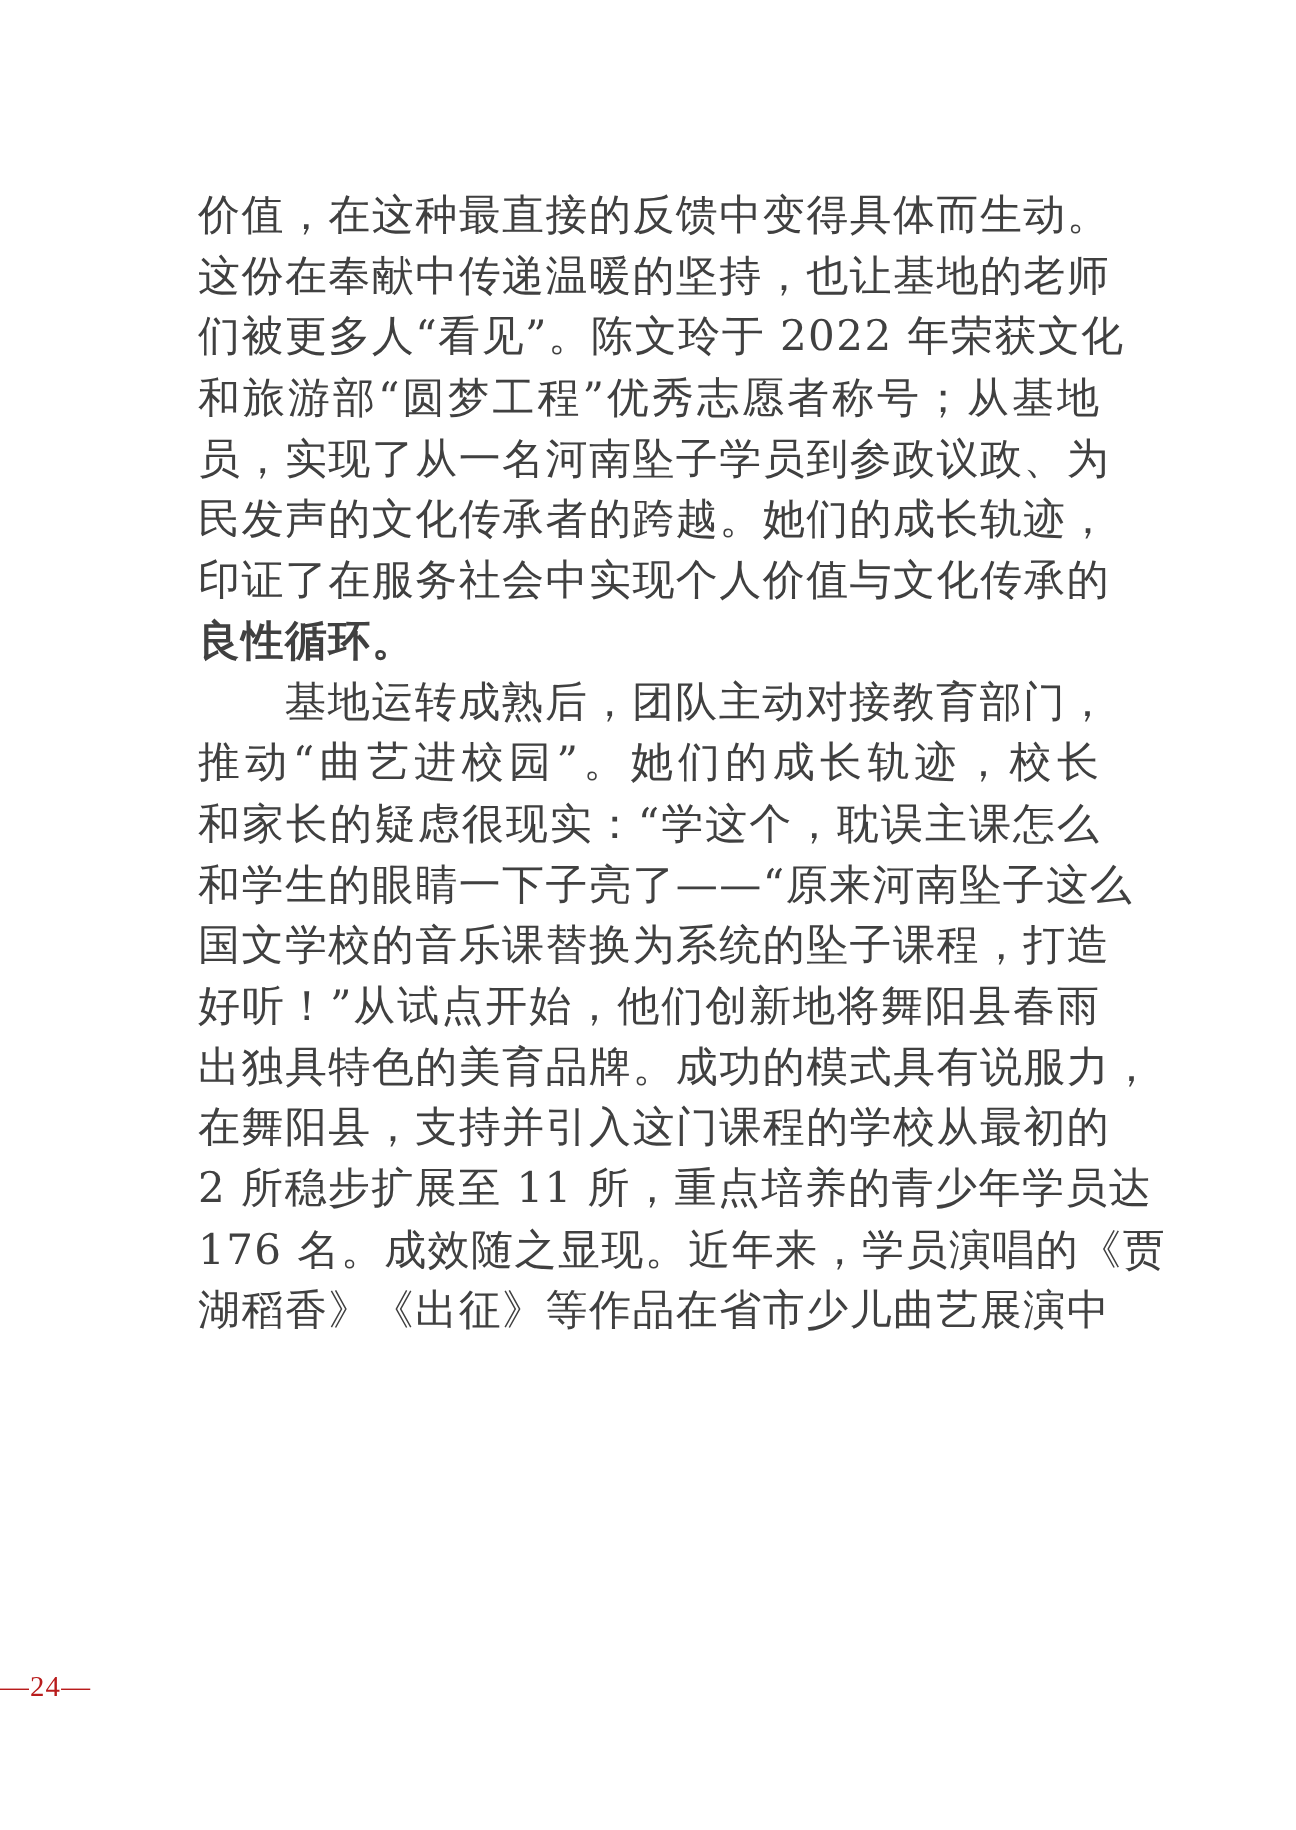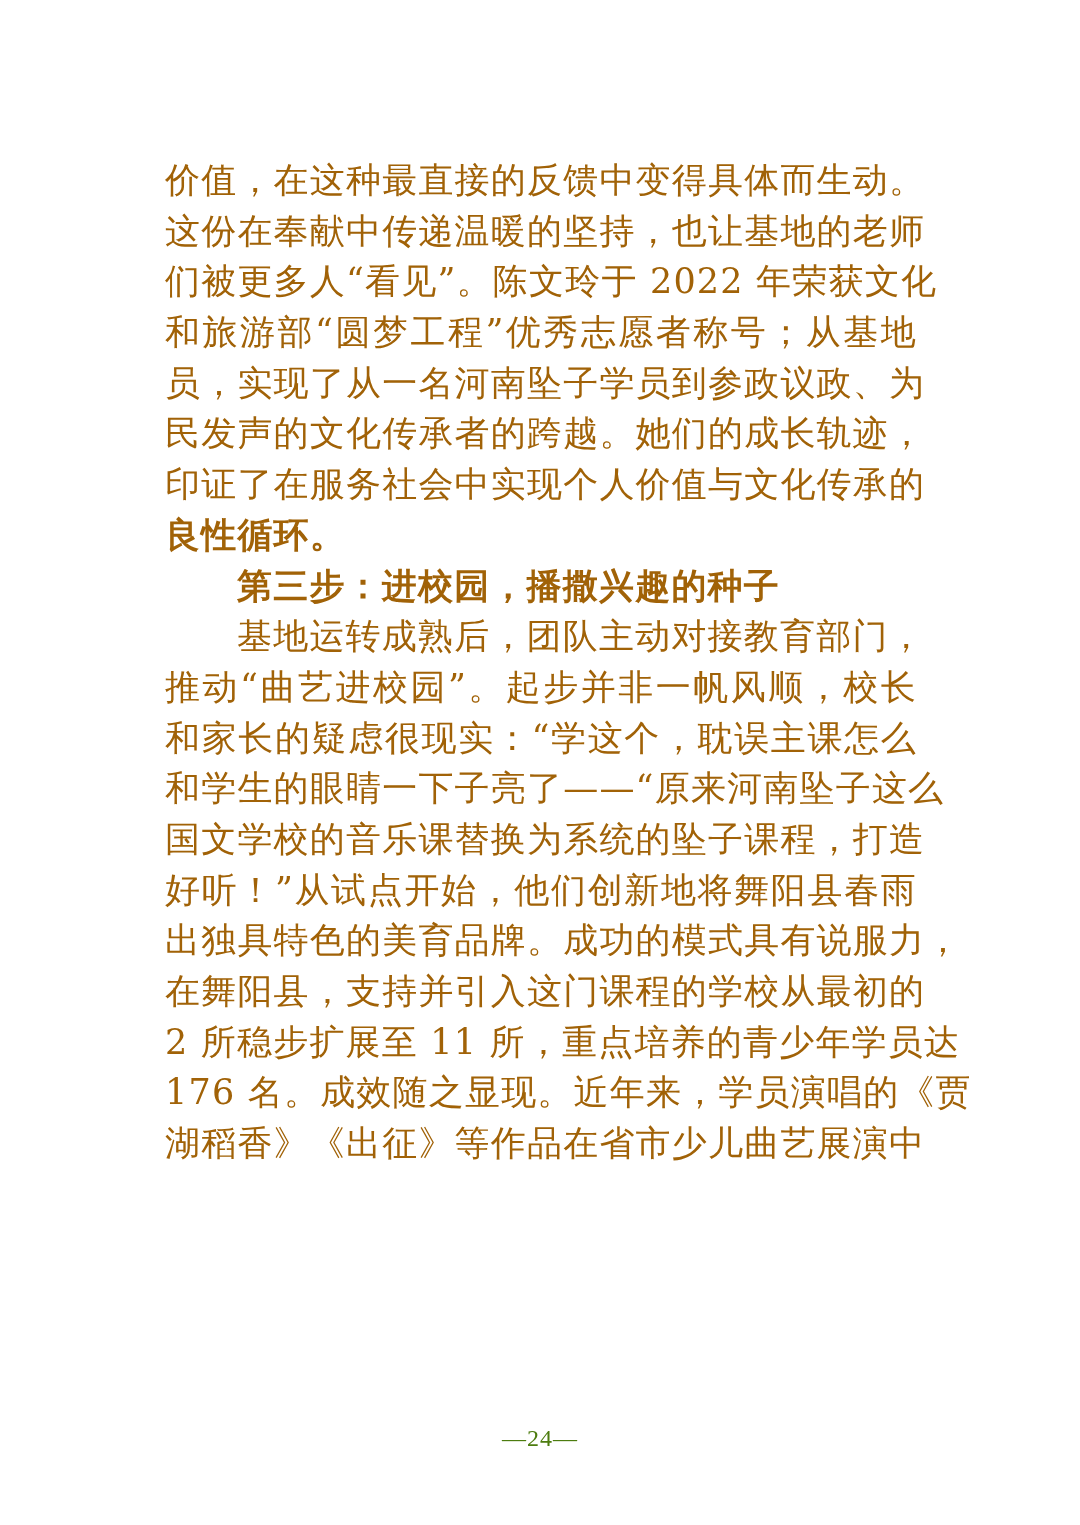--- a/index.html
+++ b/index.html
@@ -21,21 +21,21 @@
     background: #ffffff;
   }
   .body-text {
     position: absolute;
     left: 165px;
     top: 155px;
     width: 752px;
     font-family: "DejaVu Serif", "Liberation Serif", serif;
     font-size: 35px;
     line-height: 50.7px;
-    color: #a16207;
+    color: #404040;
     letter-spacing: 1.2px;
   }
   .line {
     display: block;
     white-space: nowrap;
     text-align: justify;
     text-align-last: justify;
     height: 50.7px;
   }
   .line.last {
@@ -47,47 +47,44 @@
   }
   .line.heading {
     font-weight: bold;
     text-align-last: left;
   }
   .page-number {
     position: absolute;
     left: 0;
     width: 1080px;
     top: 1393px;
-    text-align: center;
     font-family: "Liberation Serif", "DejaVu Serif", serif;
     font-size: 24px;
-    color: #4d7c0f;
+    color: #b91c1c;
     letter-spacing: 1px;
-    margin-top: 32px;
   }
 </style>
 </head>
 <body>
 
 <div class="page">
   <div class="body-text">
 
     <span class="line">价值，在这种最直接的反馈中变得具体而生动。</span>
     <span class="line">这份在奉献中传递温暖的坚持，也让基地的老师</span>
     <span class="line">们被更多人“看见”。陈文玲于 2022 年荣获文化</span>
     <span class="line">和旅游部“圆梦工程”优秀志愿者称号；从基地</span>
     <span class="line">员，实现了从一名河南坠子学员到参政议政、为</span>
     <span class="line">民发声的文化传承者的跨越。她们的成长轨迹，</span>
     <span class="line">印证了在服务社会中实现个人价值与文化传承的</span>
     <span class="line last">良性循环。</span>
 
-    <span class="line indent heading">第三步：进校园，播撒兴趣的种子</span>
 
     <span class="line indent">基地运转成熟后，团队主动对接教育部门，</span>
-    <span class="line">推动“曲艺进校园”。起步并非一帆风顺，校长</span>
+    <span class="line">推动“曲艺进校园”。她们的成长轨迹，校长</span>
     <span class="line">和家长的疑虑很现实：“学这个，耽误主课怎么</span>
     <span class="line">和学生的眼睛一下子亮了——“原来河南坠子这么</span>
     <span class="line">国文学校的音乐课替换为系统的坠子课程，打造</span>
     <span class="line">好听！”从试点开始，他们创新地将舞阳县春雨</span>
     <span class="line">出独具特色的美育品牌。成功的模式具有说服力，</span>
     <span class="line">在舞阳县，支持并引入这门课程的学校从最初的</span>
     <span class="line">2 所稳步扩展至 11 所，重点培养的青少年学员达</span>
     <span class="line">176 名。成效随之显现。近年来，学员演唱的《贾</span>
     <span class="line">湖稻香》《出征》等作品在省市少儿曲艺展演中</span>
 

